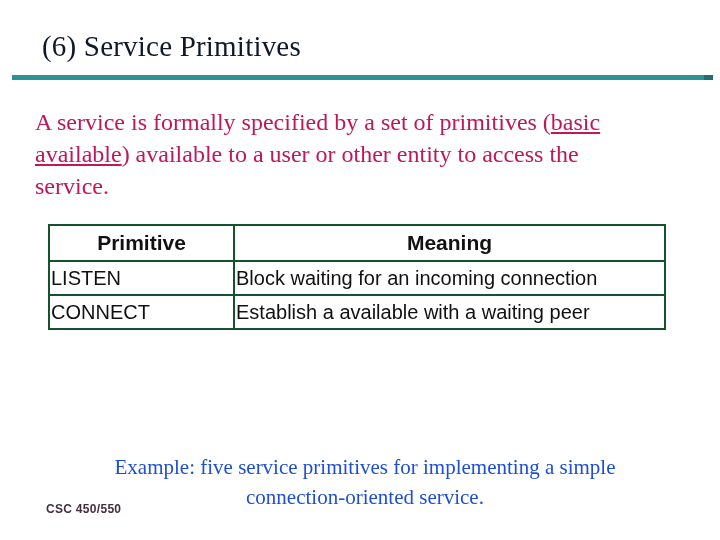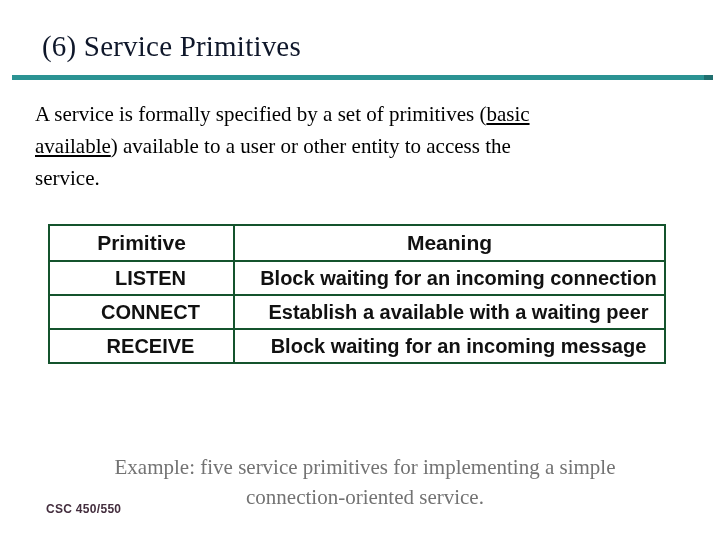--- a/index.html
+++ b/index.html
@@ -34,24 +34,24 @@
     position: absolute;
     right: 0;
     top: 0;
     width: 9px;
     height: 5px;
     background: #206f6f;
   }
   .intro {
     position: absolute;
     left: 35px;
-    top: 98px;
-    font-size: 21px;
+    top: 106px;
+    font-size: 24px;
     line-height: 32px;
-    color: #000000;
+    color: #be185d;
     white-space: nowrap;
   }
   .u { text-decoration: underline; }
   .primitives {
     position: absolute;
     left: 48px;
     top: 224px;
     width: 618px;
     border-collapse: collapse;
     table-layout: fixed;
@@ -65,35 +65,35 @@
   }
   .primitives th {
     height: 36px;
     font-size: 21px;
     font-weight: bold;
     text-align: center;
   }
   .primitives td {
     height: 34px;
     font-size: 20px;
-    font-weight: bold;
-    text-align: center;
-    padding-left: 18px;
+    font-weight: normal;
+    text-align: left;
+    padding-left: 1px;
     white-space: nowrap;
     overflow: hidden;
   }
   .example {
     position: absolute;
     left: 10px;
     top: 452px;
     width: 710px;
     text-align: center;
     font-size: 21px;
     line-height: 30px;
-    color: #737373;
+    color: #1d4ed8;
   }
   .footer {
     position: absolute;
     left: 46px;
     top: 502px;
     font-family: "Liberation Sans", "DejaVu Sans", sans-serif;
     font-size: 12px;
     font-weight: 600;
     color: #442e3e;
     letter-spacing: 0.3px;
@@ -125,24 +125,20 @@
     </thead>
     <tbody>
       <tr>
         <td>LISTEN</td>
         <td>Block waiting for an incoming connection</td>
       </tr>
       <tr>
         <td>CONNECT</td>
         <td>Establish a available with a waiting peer</td>
       </tr>
-      <tr>
-        <td>RECEIVE</td>
-        <td>Block waiting for an incoming message</td>
-      </tr>
     </tbody>
   </table>
 
   <div class="example"><span>Example: five service primitives for implementing a simple</span><br><span>connection-oriented service.</span></div>
 
   <div class="footer">CSC 450/550</div>
 
 </div>
 
 </body></html>

